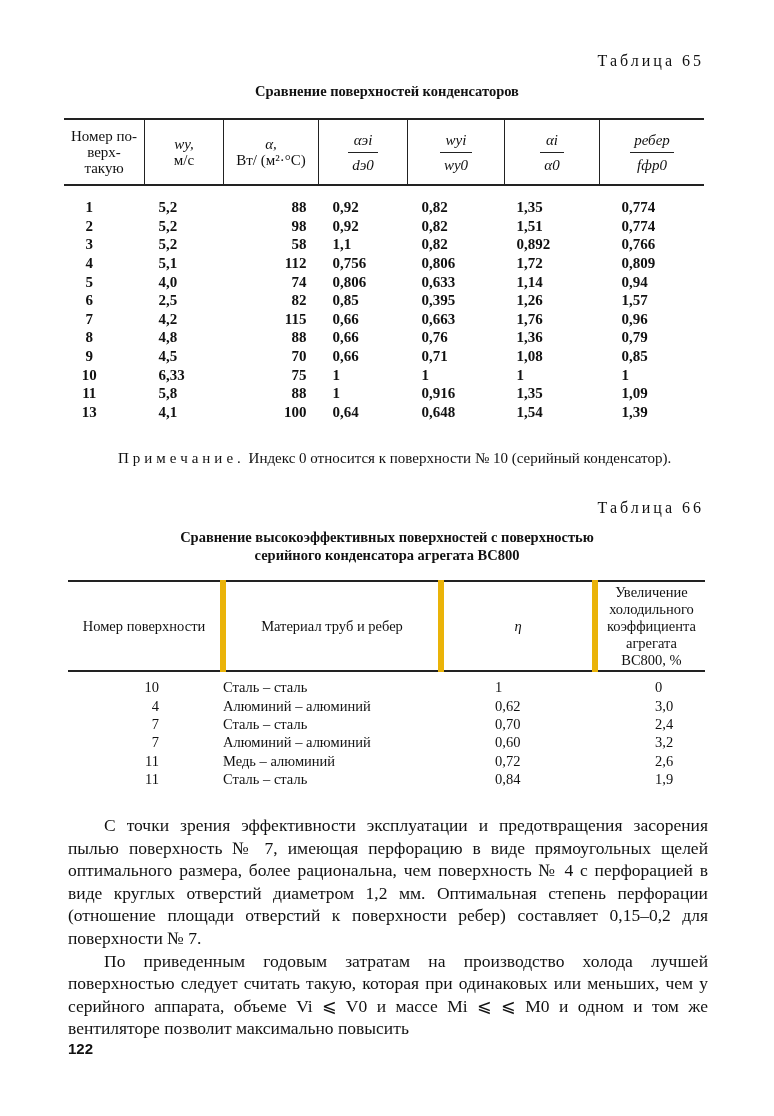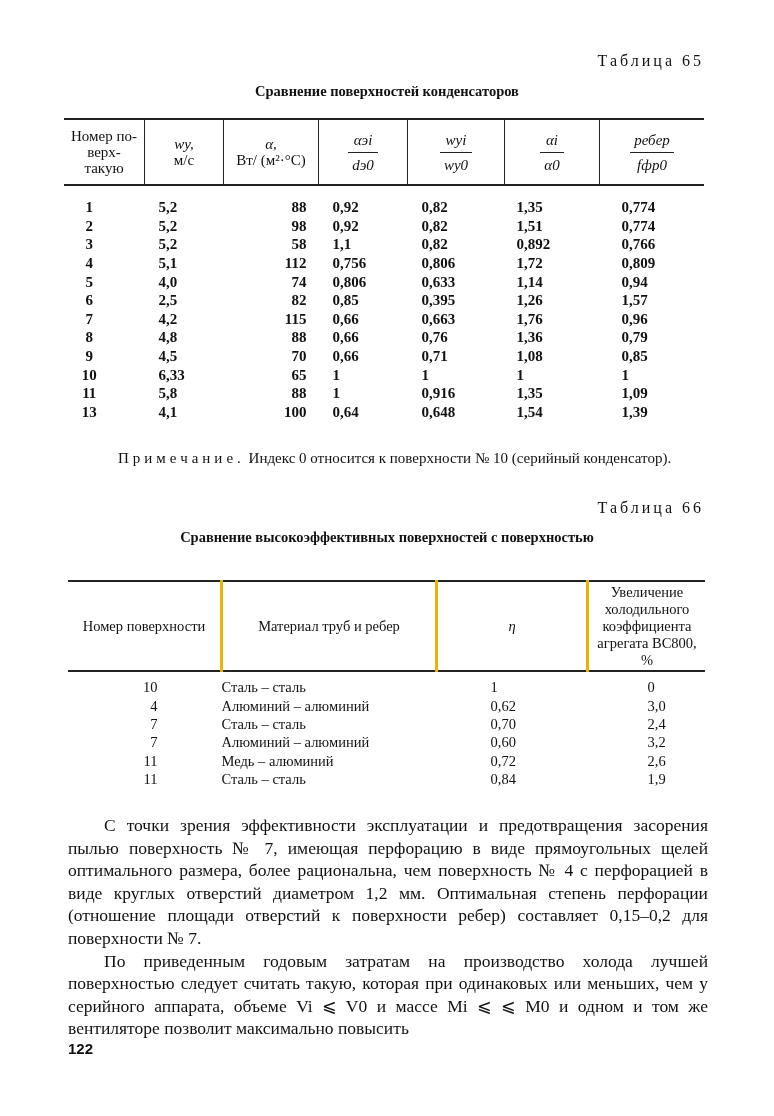--- a/index.html
+++ b/index.html
@@ -32,21 +32,21 @@
   .frac { display: inline-block; text-align: center; font-style: italic; }
   .frac .num { display: block; border-bottom: 1px solid #222; padding: 0 4px 4px; }
   .frac .den { display: block; padding: 4px 4px 0; }
   .note { left: 68px; top: 449px; width: 640px; font-size: 15px; line-height: 19px; text-indent: 50px; }
   .spaced { letter-spacing: 4px; }
   
   .t66 {
     left: 68px; top: 580px; width: 637px; border-collapse: collapse; font-size: 14.5px;
   }
   .t66 th {
-    border-top: 2px solid #222; border-bottom: 2px solid #222; border-left: 3px solid #eab308;
+    border-top: 2px solid #222; border-bottom: 2px solid #222; border-left: 6px solid #eab308;
     font-weight: normal; height: 88px; text-align: center; vertical-align: middle; line-height: 17px; padding: 0 4px;
   }
   .t66 th:first-child { border-left: none; margin-top: 38px; }
   .t66 td { height: 18.4px; line-height: 18px; font-size: 14.5px; padding: 0; }
   .t66 tr.first td { padding-top: 6px; }
   .body-text {
     left: 68px; width: 640px; font-size: 17.5px; line-height: 22.6px; text-align: justify;
   }
   .body-text p { margin: 0; text-indent: 36px; }
   .page-num { left: 68px; top: 1040px; font-family: "Liberation Sans", sans-serif; font-weight: bold; font-size: 15px; }
@@ -165,21 +165,21 @@
         <td style="text-align:left;padding-left:14px;">4,5</td>
         <td style="text-align:right;padding-right:12px;">70</td>
         <td style="text-align:left;padding-left:14px;">0,66</td>
         <td style="text-align:left;padding-left:14px;">0,71</td>
         <td style="text-align:left;padding-left:12px;">1,08</td>
         <td style="text-align:left;padding-left:22px;">0,85</td>
       </tr>
       <tr>
         <td style="text-align:center;padding-right:30px;">10</td>
         <td style="text-align:left;padding-left:14px;">6,33</td>
-        <td style="text-align:right;padding-right:12px;">65</td>
+        <td style="text-align:right;padding-right:12px;">75</td>
         <td style="text-align:left;padding-left:14px;">1</td>
         <td style="text-align:left;padding-left:14px;">1</td>
         <td style="text-align:left;padding-left:12px;">1</td>
         <td style="text-align:left;padding-left:22px;">1</td>
       </tr>
       <tr>
         <td style="text-align:center;padding-right:30px;">11</td>
         <td style="text-align:left;padding-left:14px;">5,8</td>
         <td style="text-align:right;padding-right:12px;">88</td>
         <td style="text-align:left;padding-left:14px;">1</td>
@@ -200,20 +200,21 @@
 </table>
 
 <div class="abs note">
   <span class="spaced">Примечание.</span>
   <span>Индекс 0 относится к поверхности № 10 (серийный конденсатор).</span>
 </div>
 
 <div class="abs table-label" style="top:499px;">Таблица 66</div>
 <div class="abs table-title" style="top:528px;">
   <span>Сравнение высокоэффективных поверхностей с поверхностью</span><br>
+  <span>серийного конденсатора агрегата ВС800</span>
 </div>
 
 <table class="abs t66">
   <thead>
     <tr>
       <th style="width:144px;">Номер поверхности</th>
       <th style="width:204px;">Материал труб и ребер</th>
       <th style="width:140px; font-style:italic;">η</th>
       <th>Увеличение холодильного коэффициента агрегата ВС800, %</th>
     </tr>

